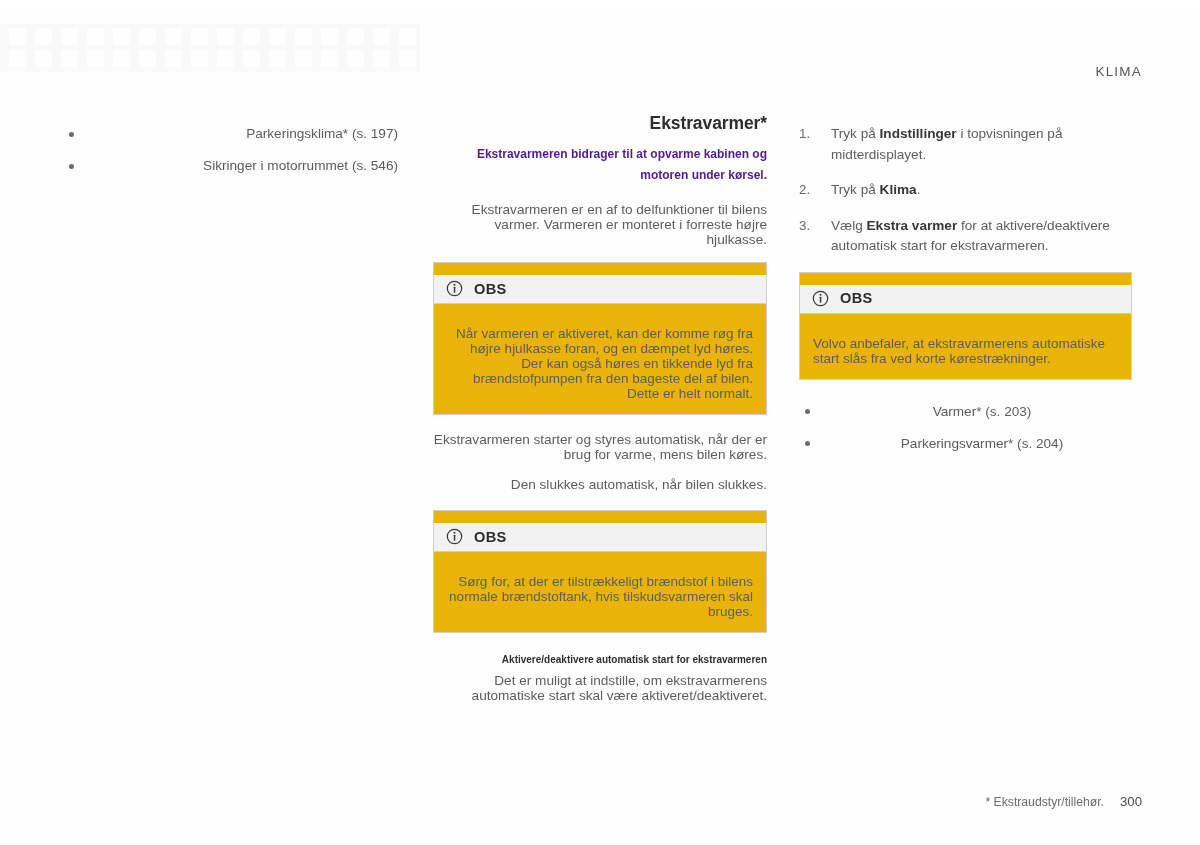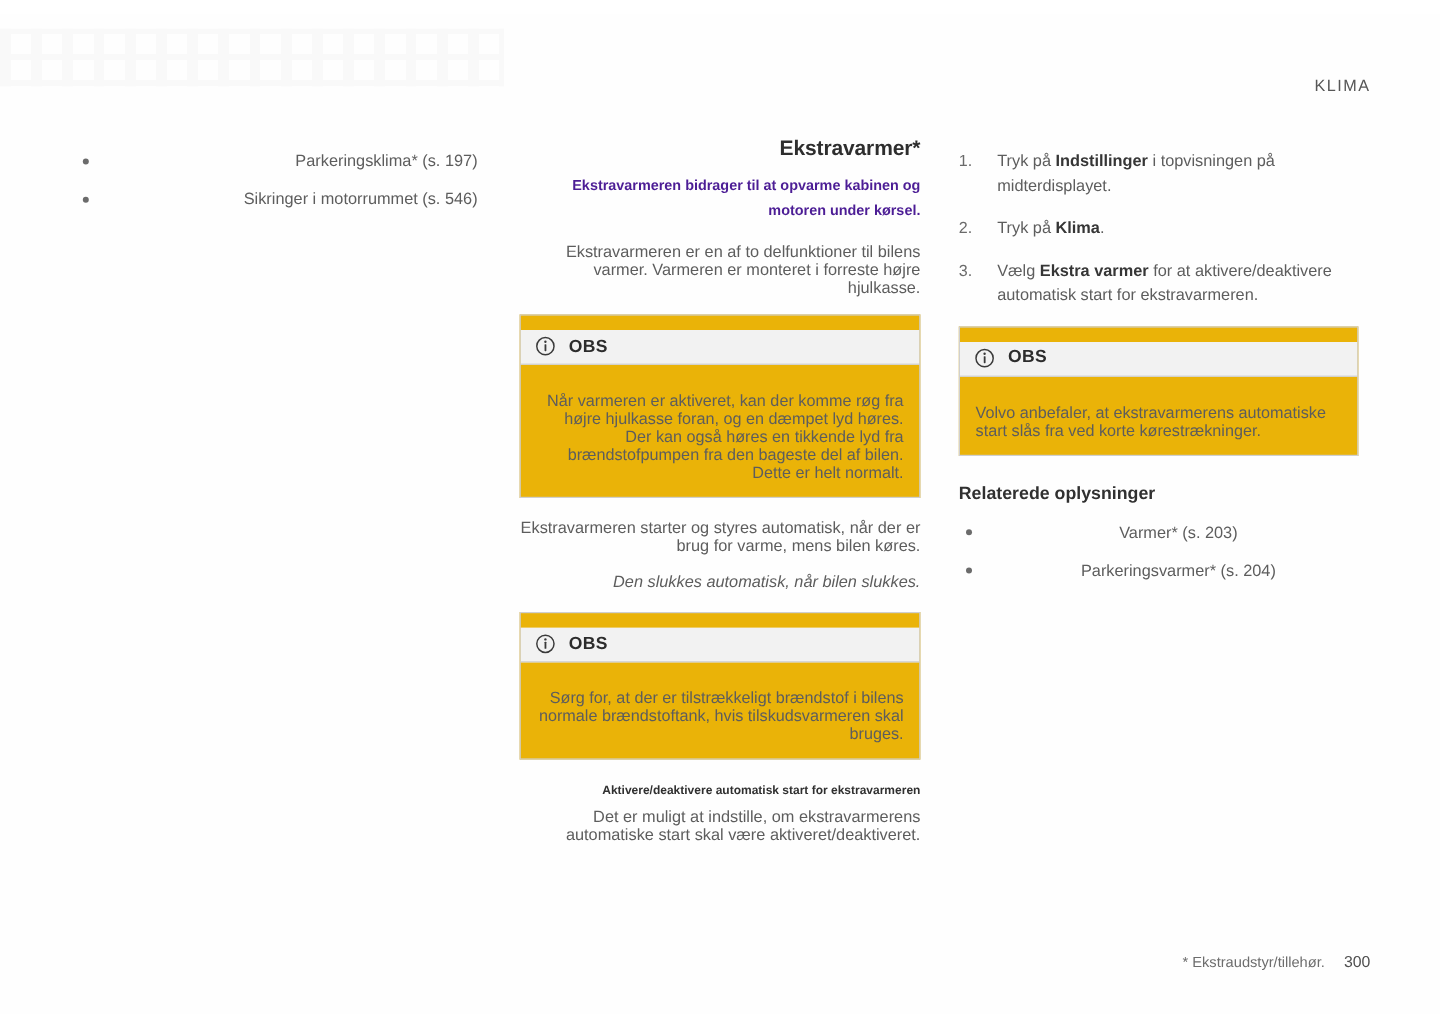--- a/index.html
+++ b/index.html
@@ -236,21 +236,21 @@
         </span>
         <span class="note-title">OBS</span>
       </div>
       <div class="note-body">
         <p>Når varmeren er aktiveret, kan der komme røg fra højre hjulkasse foran, og en dæmpet lyd høres. Der kan også høres en tikkende lyd fra brændstofpumpen fra den bageste del af bilen. Dette er helt normalt.</p>
       </div>
     </div>
 
     <p class="body-text">Ekstravarmeren starter og styres automatisk, når der er brug for varme, mens bilen køres.</p>
 
-    <p class="body-text" style="margin-bottom:18px;font-style:italic;">Den slukkes automatisk, når bilen slukkes.</p>
+    <p class="body-text" style="margin-bottom:18px;">Den slukkes automatisk, når bilen slukkes.</p>
 
     <div class="note">
       <div class="note-head">
         <span class="note-icon">
           <svg viewBox="0 0 18 18" width="17" height="17" xmlns="http://www.w3.org/2000/svg">
             <circle cx="9" cy="9" r="7.6" fill="none" stroke="#3a3a3a" stroke-width="1.3"></circle>
             <circle cx="9" cy="5.1" r="1.05" fill="#3a3a3a"></circle>
             <rect x="8.25" y="7.2" width="1.6" height="6.2" rx="0.5" fill="#3a3a3a"></rect>
           </svg>
         </span>
@@ -292,21 +292,20 @@
             <rect x="8.25" y="7.2" width="1.6" height="6.2" rx="0.5" fill="#3a3a3a"></rect>
           </svg>
         </span>
         <span class="note-title">OBS</span>
       </div>
       <div class="note-body">
         <p>Volvo anbefaler, at ekstravarmerens automatiske start slås fra ved korte kørestrækninger.</p>
       </div>
     </div>
 
-    <h3 class="rel-title">Relaterede oplysninger</h3>
 
     <ul class="bullets tight">
       <li>
         <span class="dot"></span>
         <span>Varmer* (s. 203)</span>
       </li>
       <li>
         <span class="dot"></span>
         <span>Parkeringsvarmer* (s. 204)</span>
       </li>

